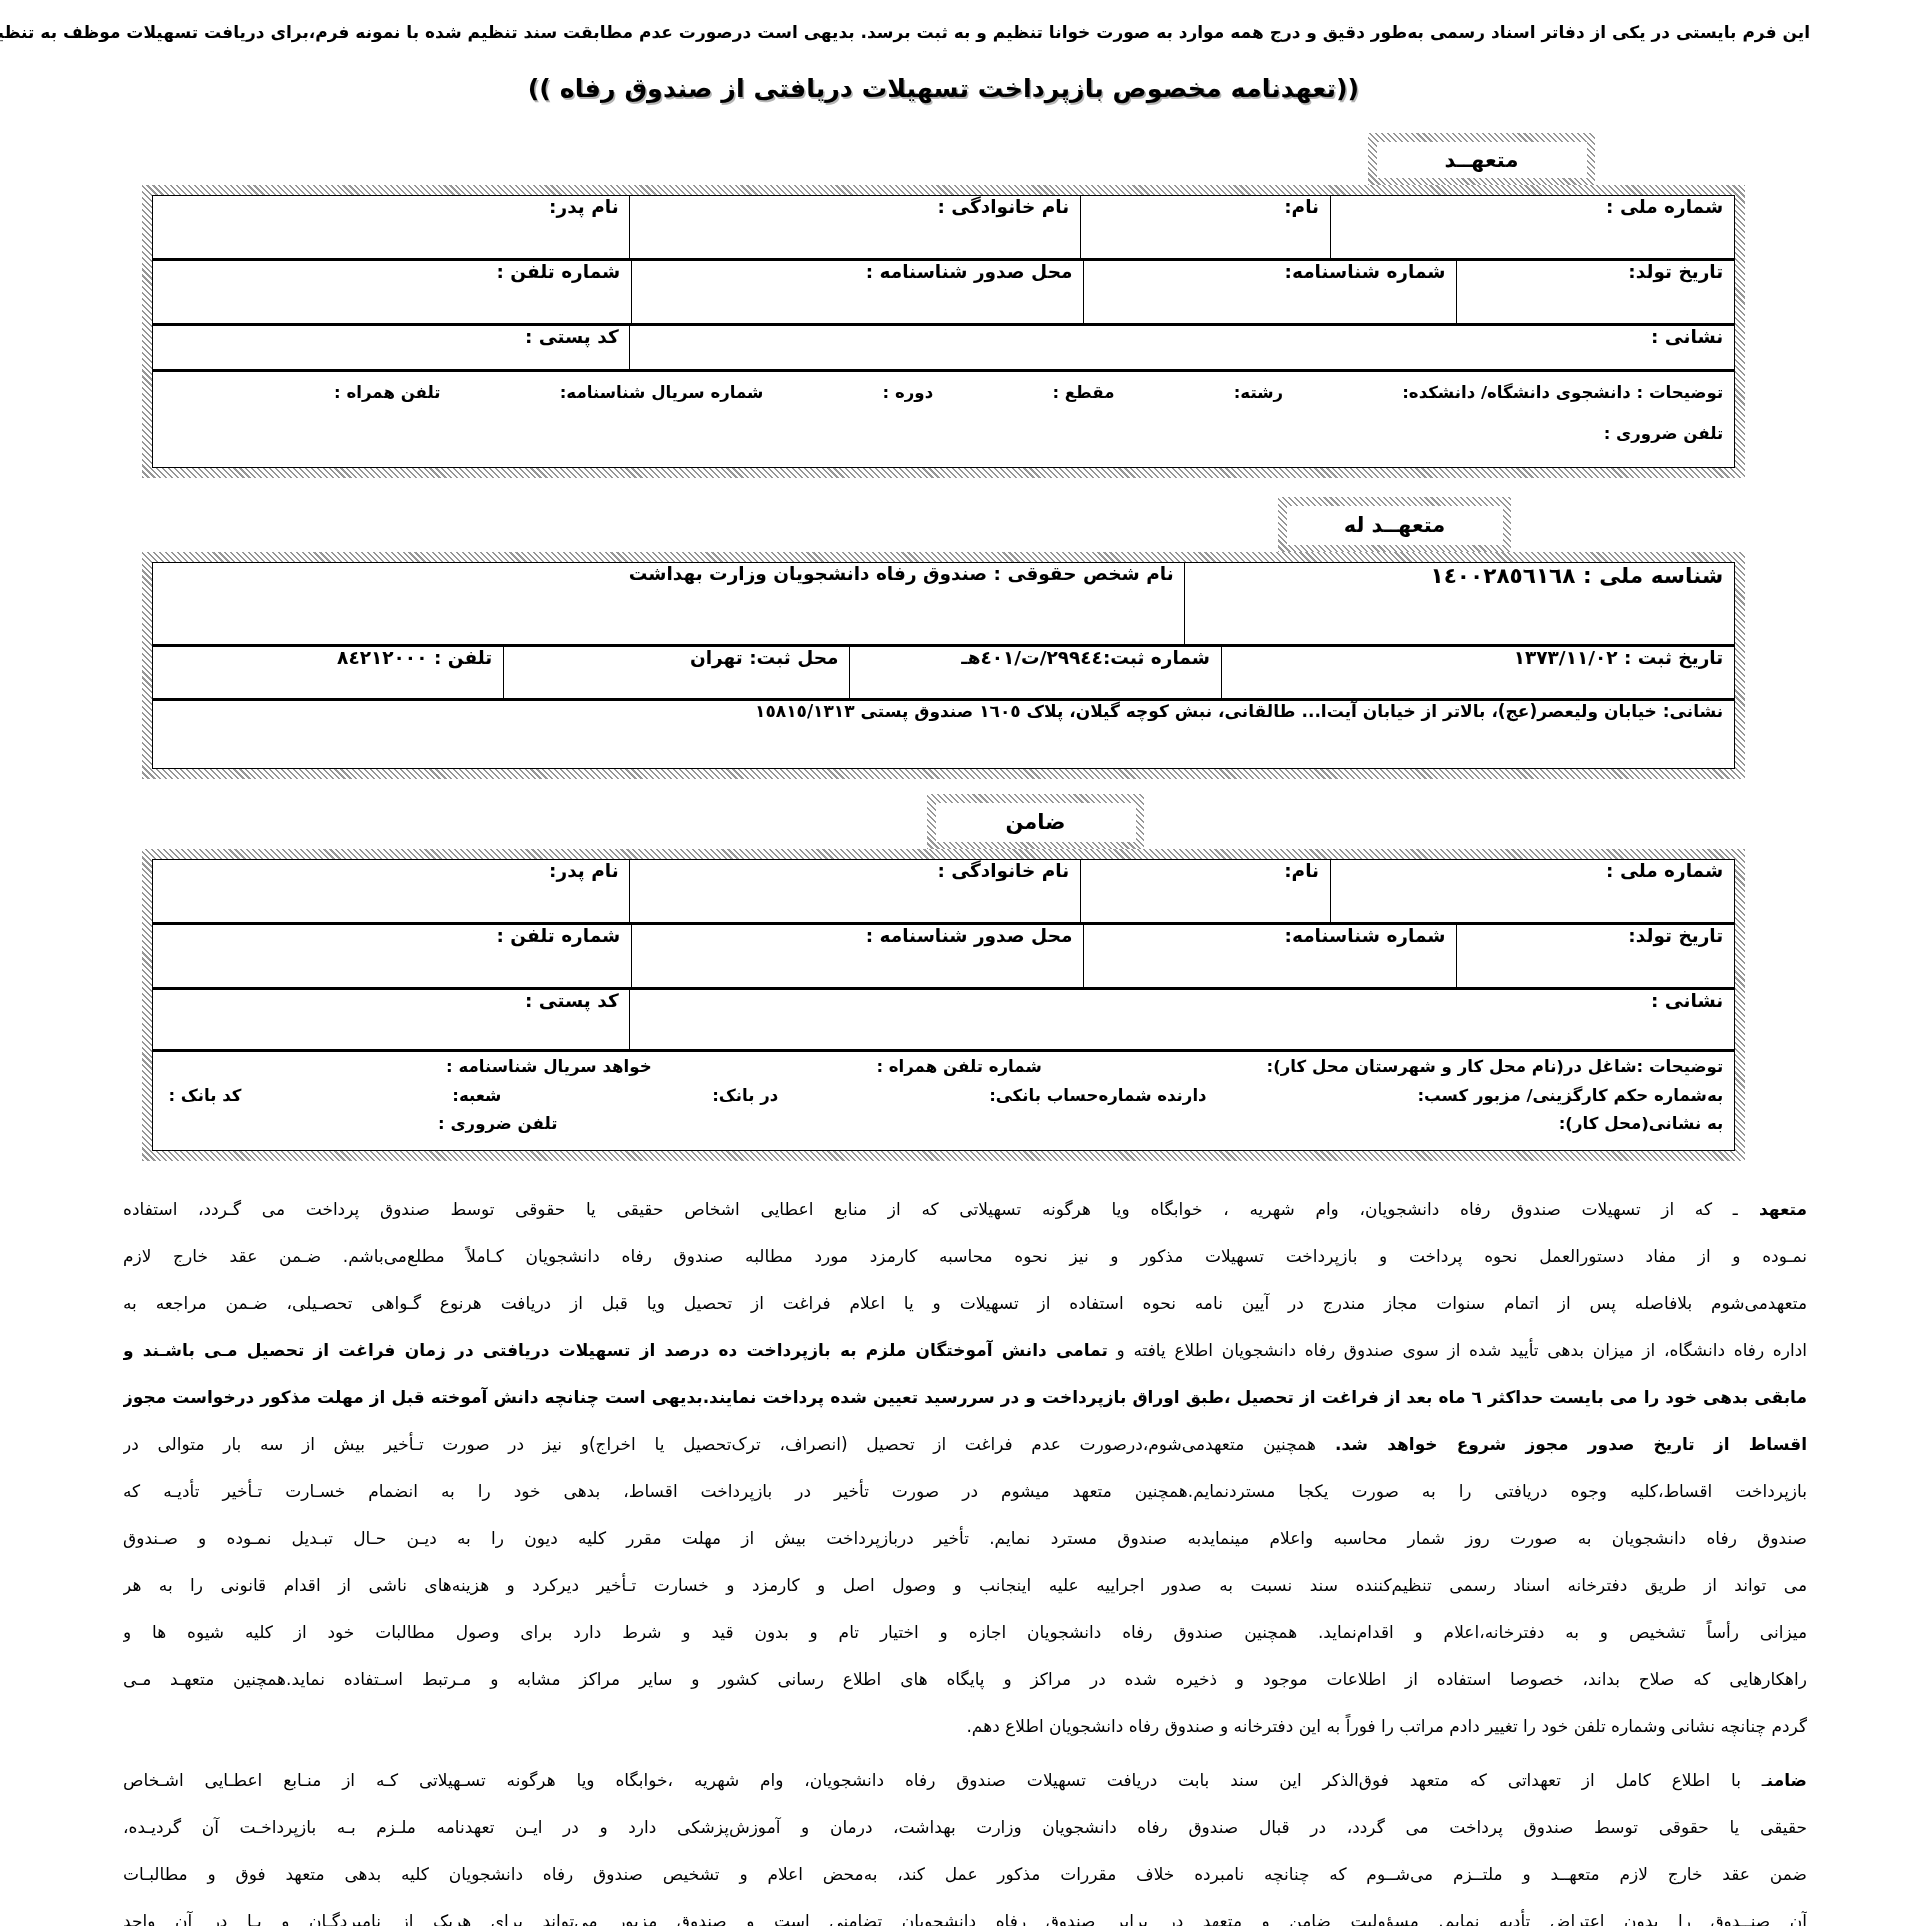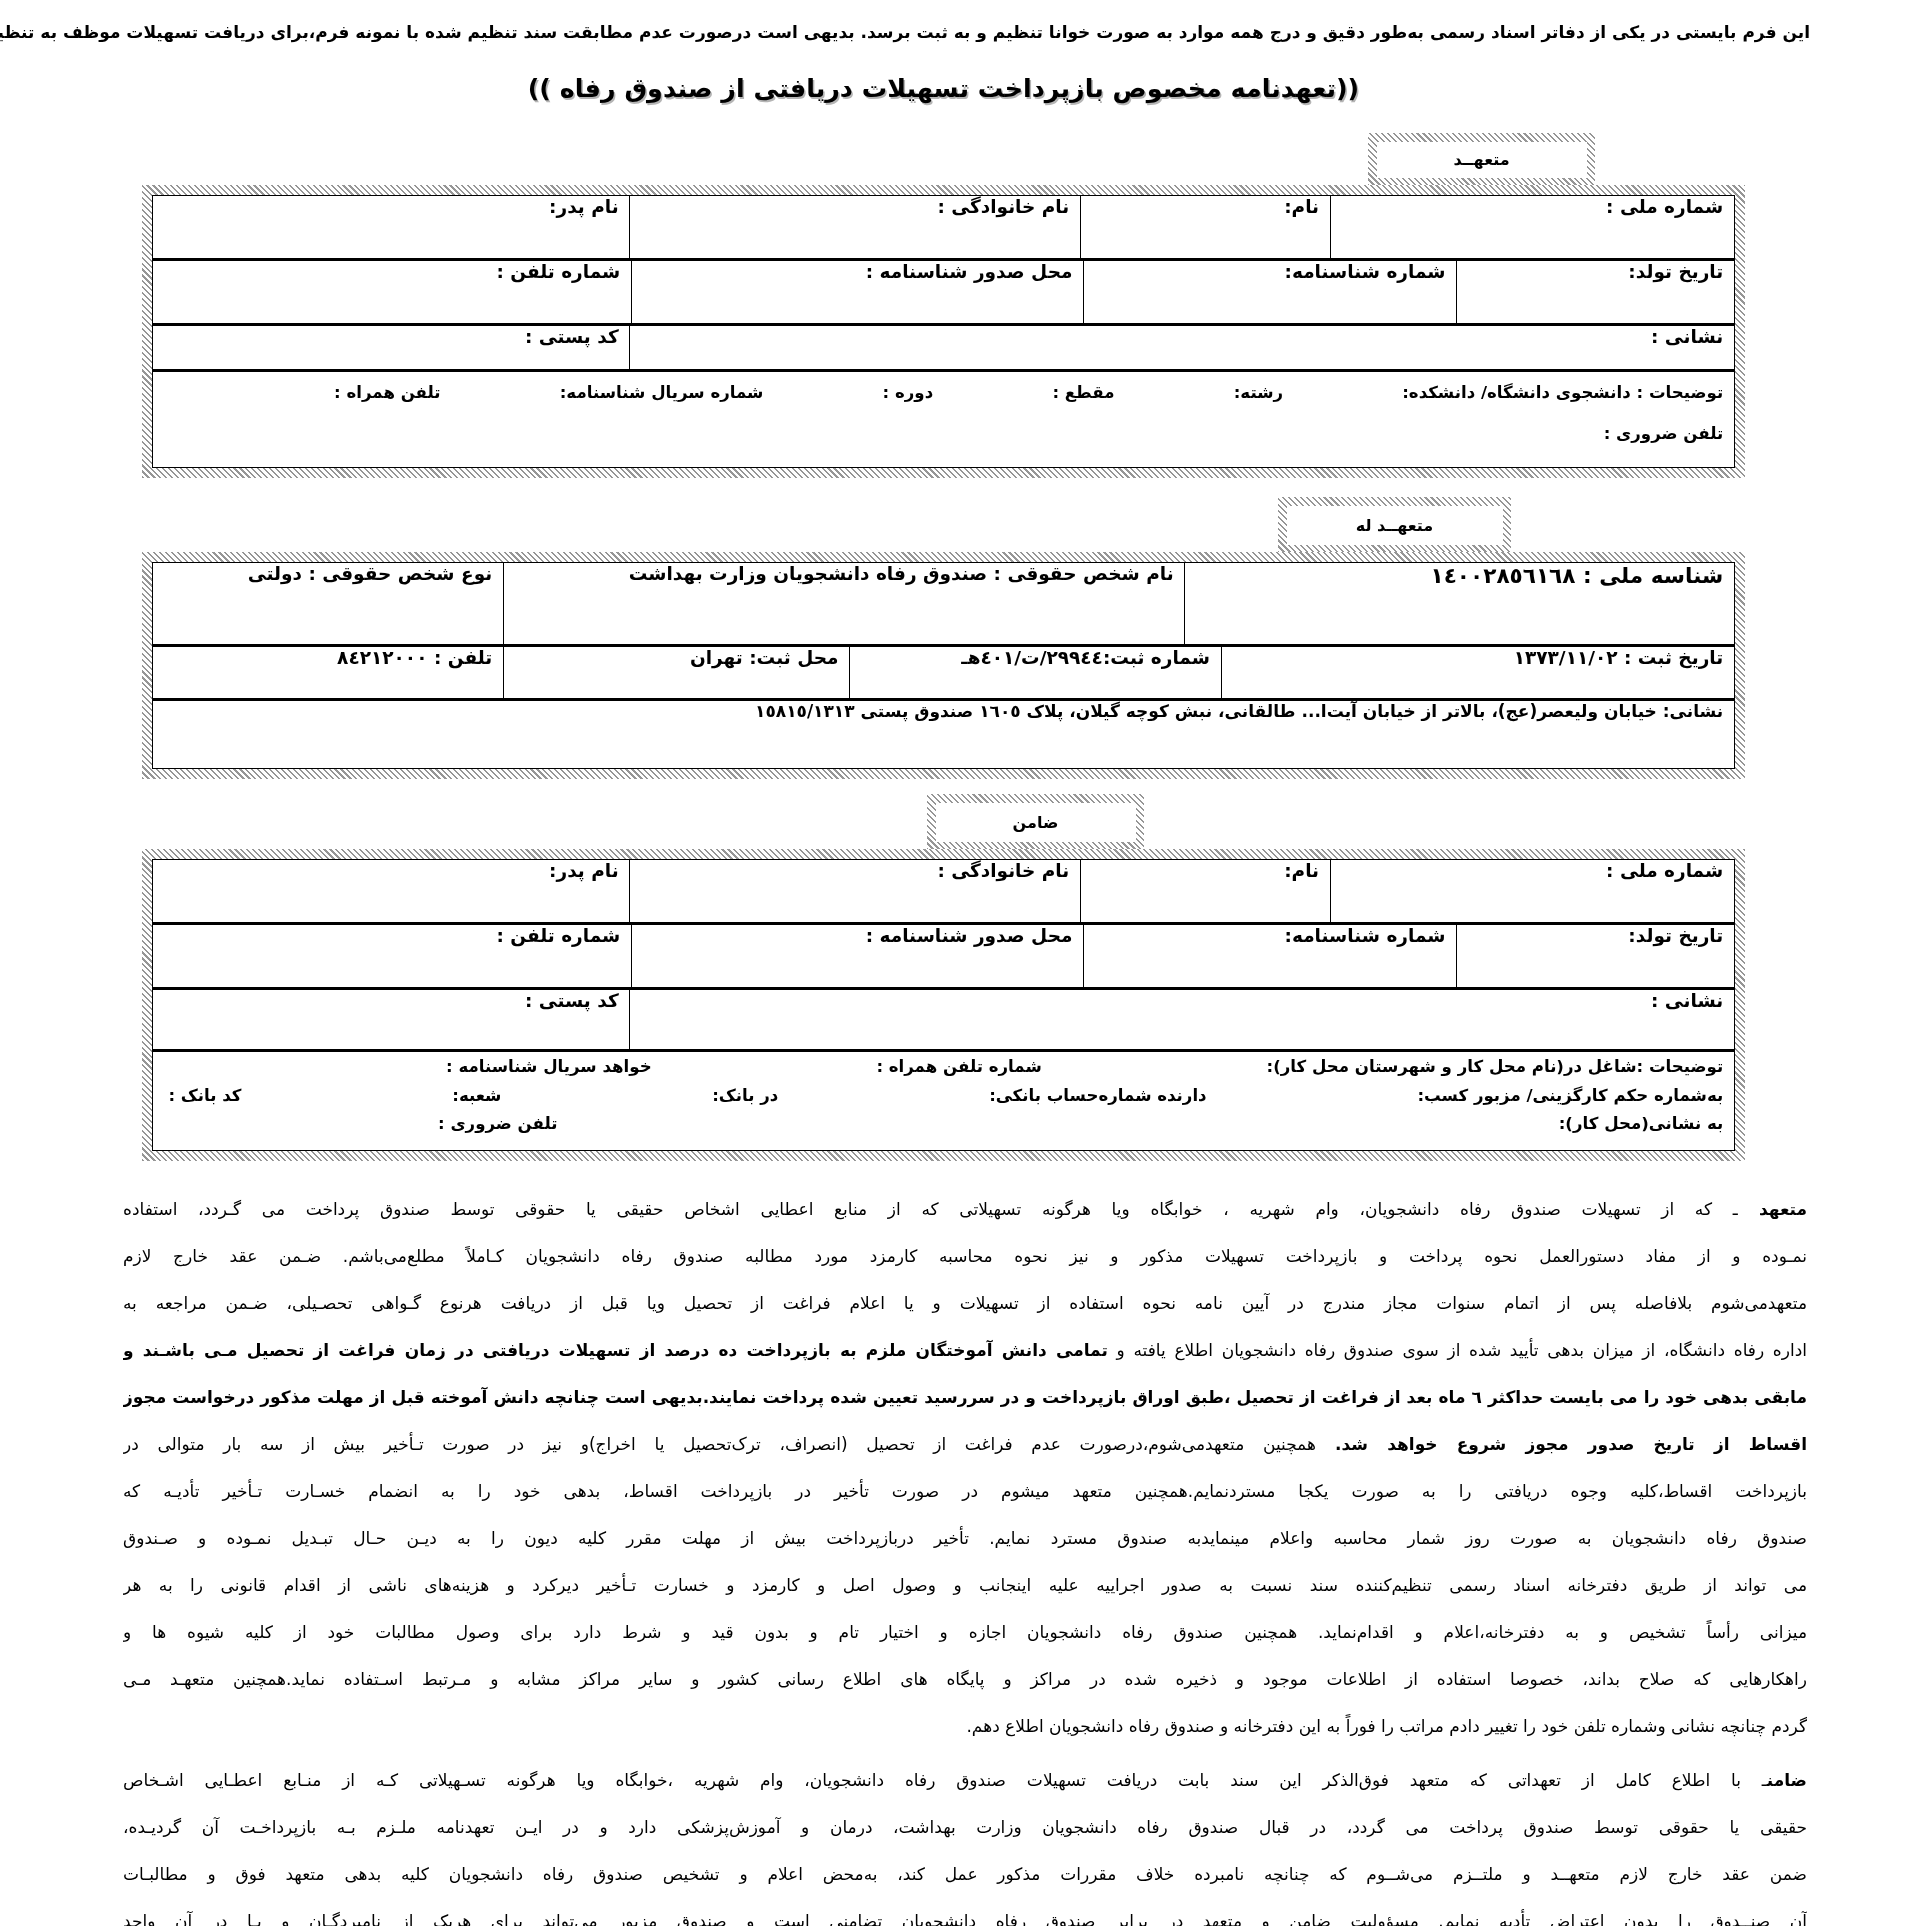--- a/index.html
+++ b/index.html
@@ -18,21 +18,21 @@
     text-shadow:1.5px 1.5px 0 #b5b5b5;
   }
   .hatch {
     position:absolute; box-sizing:border-box;
     background:repeating-linear-gradient(45deg,#969696 0 1.5px,#ffffff 1.5px 4.2px);
   }
   .labelbox { padding:8.5px; }
   .labelbox .lbl {
     background:#fff; width:100%; height:100%;
     display:flex; align-items:center; justify-content:center;
-    font-weight:bold; font-size:16px;
+    font-weight:bold; font-size:21px;
   }
   .tablebox { padding:10px; }
   .tbl {
     background:#fff; width:100%; height:100%; box-sizing:border-box;
     border:1.5px solid #000; display:flex; flex-direction:column;
   }
   .trow { display:flex; flex-direction:row; box-sizing:border-box; }
   .trow + .trow { border-top:3.9px solid #000; }
   .cell {
     display:flex; box-sizing:border-box;
@@ -128,23 +128,20 @@
   </div>
 
   <div class="hatch tablebox" style="top:552px; left:181px; right:181px; height:227px;">
     <div class="tbl">
       <div class="trow" style="height:81px">
         <div class="cell big" style="width:34.7%">
             <span>شناسه ملی : ١٤٠٠٢٨٥٦١٦٨</span>
           </div>
         <div class="cell" style="width:43.1%">
             <span>نام شخص حقوقی : صندوق رفاه دانشجویان وزارت بهداشت</span>
-          </div>
-        <div class="cell" style="width:22.2%">
-            <span>نوع شخص حقوقی : دولتی</span>
           </div>
       </div>
       <div class="trow" style="height:54px">
         <div class="cell" style="width:32.4%">
             <span>تاریخ ثبت : ١٣٧٣/١١/٠٢</span>
           </div>
         <div class="cell" style="width:23.5%">
             <span>شماره ثبت:٢٩٩٤٤/ت/٤٠١هـ</span>
           </div>
         <div class="cell" style="width:21.9%">

